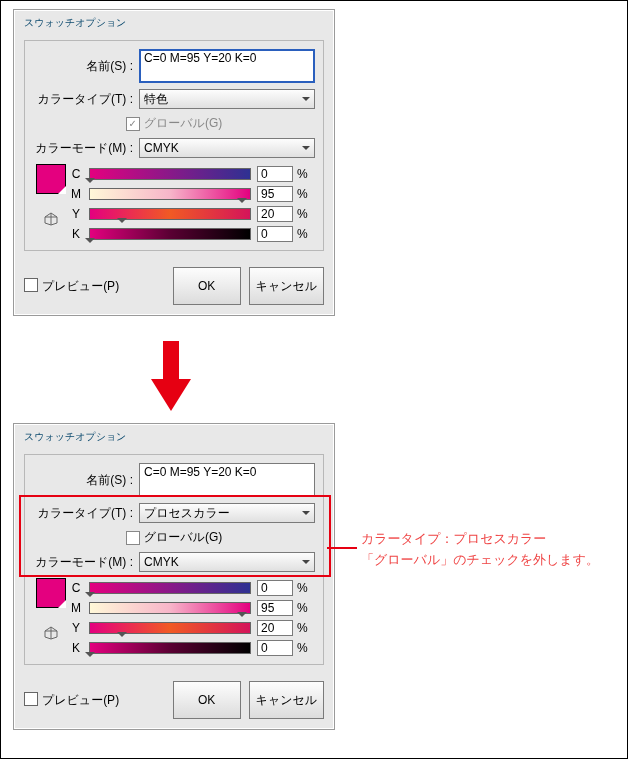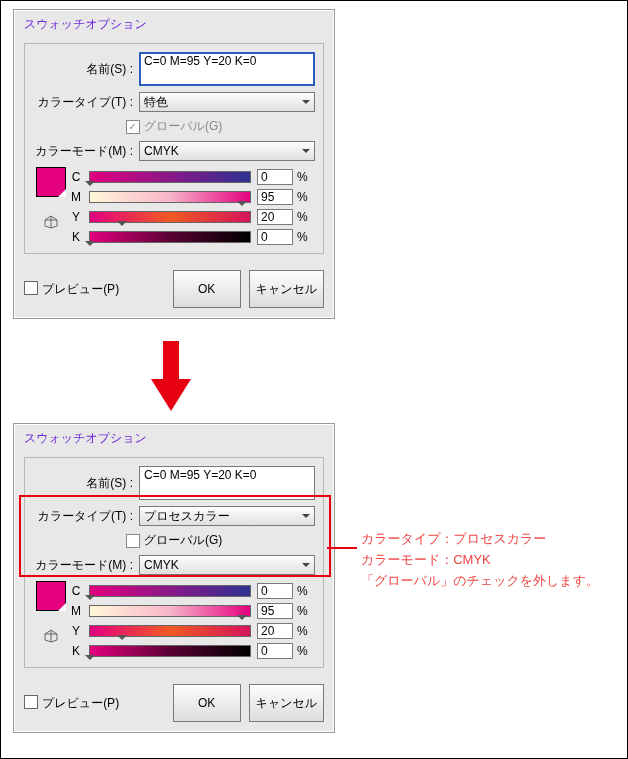--- a/index.html
+++ b/index.html
@@ -17,22 +17,22 @@
 
   .dialog {
     position: absolute;
     width: 320px;
     background: #e8e8e8;
     border: 1px solid #9a9a9a;
     box-shadow: 0 0 0 1px #fff inset;
   }
   .dialog .title {
     padding: 6px 10px;
-    font-size: 12px;
-    color: #6d28d9;
+    font-size: 10px;
+    color: #0c4a6e;
   }
   .inner {
     margin: 4px 10px 10px 10px;
     border: 1px solid #b8b8b8;
     background: #e8e8e8;
     padding: 8px 8px 6px 8px;
   }
 
   .row {
     display: flex;
@@ -413,15 +413,14 @@
     <button class="btn">キャンセル</button>
   </div>
 </div>
 
 <div class="redbox" style="left:18px; top:494px; width:308px; height:78px;"></div>
 
 <div class="connector" style="left:326px; top:546px; width:30px; height:2px;"></div>
 
 <div class="annot">
   <div>カラータイプ：プロセスカラー</div>
-  <div>カラーモード：CMYK</div>
   <div>「グローバル」のチェックを外します。</div>
 </div>
 
 </body></html>

